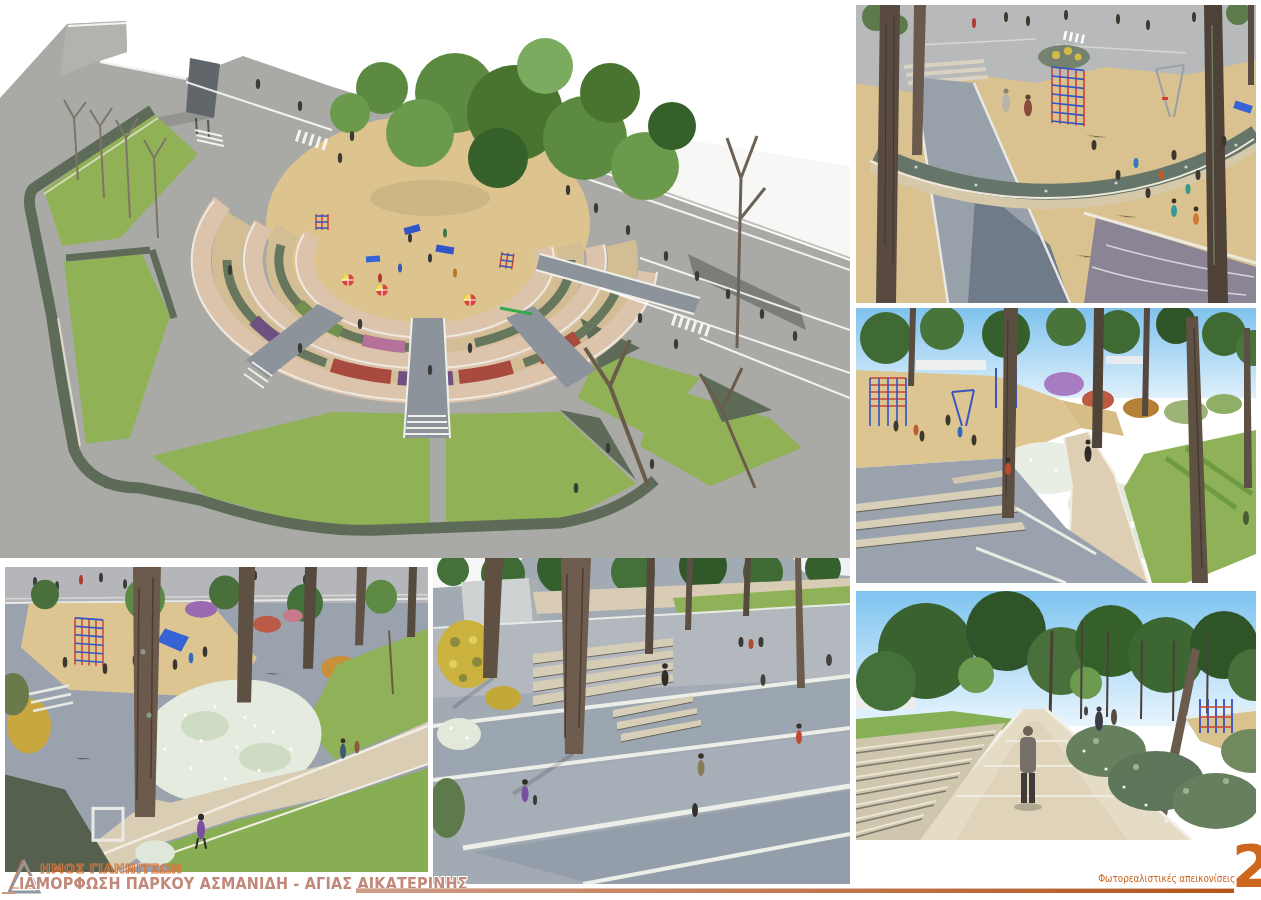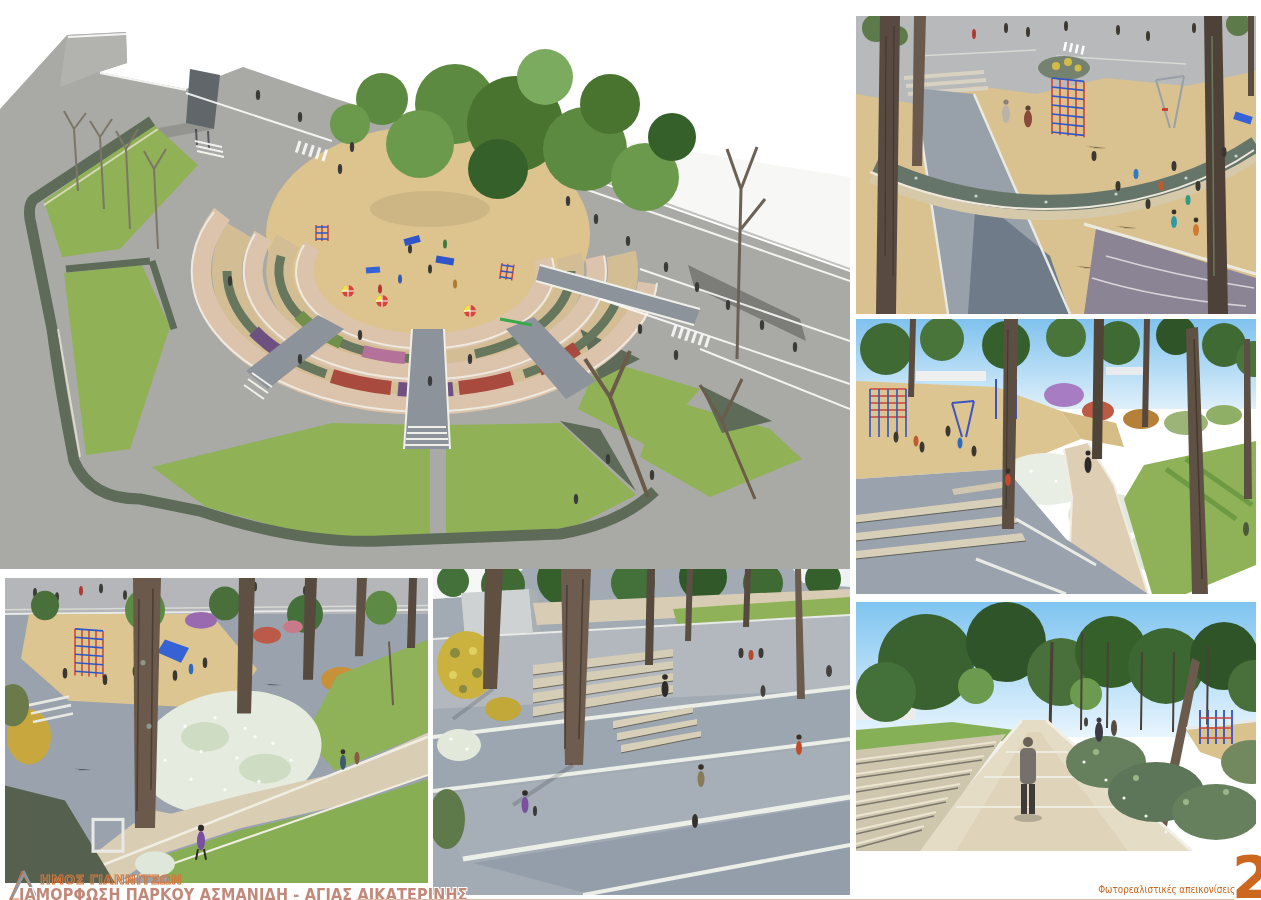--- a/index.html
+++ b/index.html
@@ -1,18 +1,18 @@
 <!DOCTYPE html>
 <html><head>
 <meta charset="utf-8">
 <style>
   html,body{margin:0;padding:0;background:#ffffff;}
   body{width:1261px;height:900px;position:relative;overflow:hidden;
        font-family:"DejaVu Sans","Liberation Sans",sans-serif;}
-  .board{position:absolute;inset:0;background:#fff;margin-top:11px;}
+  .board{position:absolute;inset:0;background:#fff;}
   .panel{position:absolute;overflow:hidden;}
   .panel svg{width:100%;height:100%;display:block;}
   
   .aerial{left:0;top:18px;width:850px;height:540px;}
   .p1{left:856px;top:5px;width:400px;height:298px;}
   .p2{left:856px;top:308px;width:400px;height:275px;}
   .p3{left:856px;top:591px;width:400px;height:249px;}
   .bl{left:5px;top:567px;width:423px;height:305px;}
   .bm{left:433px;top:558px;width:417px;height:326px;}
   

